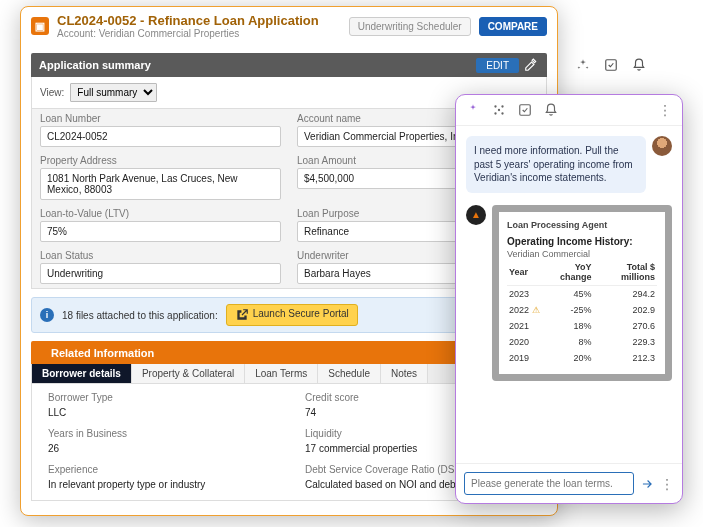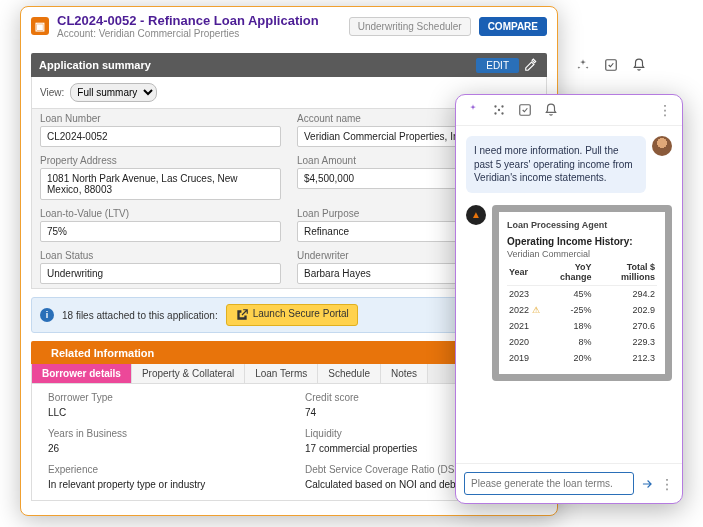--- a/index.html
+++ b/index.html
@@ -1,45 +1,45 @@
 <!DOCTYPE html>
 <html><head>
 <meta charset="utf-8">
 <style>
 *{box-sizing:border-box;margin:0;padding:0}
 body{font-family:Arial,Helvetica,sans-serif;background:#fff;font-size:11px;color:#222;width:703px;height:527px;position:relative;overflow:hidden}
 .main-panel{position:absolute;left:20px;top:6px;width:538px;background:#fff;border-radius:8px;border:1px solid #f0a030;box-shadow:0 4px 24px rgba(0,0,0,.25)}
 .hdr{display:flex;align-items:center;padding:6px 10px;gap:8px}
 .hdr-icon{width:18px;height:18px;border-radius:3px;background:#e8740b;display:flex;align-items:center;justify-content:center;color:#fff;font-size:11px;font-weight:bold}
 .hdr-titles{flex:1}
-.hdr-title{font-size:13px;font-weight:bold;color:#4c1d95}
+.hdr-title{font-size:13px;font-weight:bold;color:#a16207}
 .hdr-sub{font-size:10px;color:#888}
 .hdr-btn{border:1px solid #ccc;background:#f5f5f5;color:#888;border-radius:3px;padding:3px 8px;font-size:10px;cursor:pointer}
 .hdr-btn.cmp{background:#1a5fb4;color:#fff;border-color:#1a5fb4;font-weight:bold}
 .inner{padding:8px 10px 14px}
 .bar{background:#5a5a5a;color:#fff;display:flex;align-items:center;padding:4px 8px;border-radius:2px 2px 0 0}
 .bar-title{font-weight:bold;font-size:11px;flex:1}
 .bar-edit{background:#2a6fb8;color:#fff;border:none;padding:2px 10px;font-size:10px;border-radius:2px;cursor:pointer}
 .bar-pen{width:16px;height:16px;margin-left:4px;display:flex;align-items:center;justify-content:center;color:#fff;cursor:pointer}
 .view-row{border:1px solid #ddd;border-top:none;padding:6px 8px;display:flex;align-items:center;gap:6px;font-size:10px;color:#555;background:#fff}
-.view-sel{border:1px solid #bbb;border-radius:8px;padding:2px;font-size:10px}
+.view-sel{border:1px solid #bbb;border-radius:1px;padding:2px;font-size:10px}
 .grid{display:flex;flex-wrap:wrap;border:1px solid #ddd;border-top:none;background:#f3f3f3}
 .field{width:50%;padding:4px 8px}
 .flab{font-size:10px;color:#777;margin-bottom:2px}
 .fval{background:#fff;border:1px solid #ccc;border-radius:2px;padding:4px 6px;font-size:10px;color:#222}
 .attach{margin-top:8px;background:#e6f0fa;border:1px solid #c4d9ef;padding:6px 8px;display:flex;align-items:center;gap:8px;border-radius:3px}
 .info-i{width:14px;height:14px;border-radius:50%;background:#2a6fb8;color:#fff;display:flex;align-items:center;justify-content:center;font-size:9px;font-weight:bold}
 .attach-txt{flex:0 0 auto;font-size:10px;color:#333}
 .launch{background:#ffd24d;border:1px solid #e0b020;border-radius:3px;padding:3px 8px;font-size:10px;color:#333;cursor:pointer;display:flex;align-items:flex-start;gap:4px}
 .rel-bar{margin-top:8px;background:#e8740b;color:#fff;display:flex;align-items:center;padding:4px 20px;border-radius:2px 2px 0 0}
 .rel-title{font-weight:bold;font-size:11px;flex:1}
 .rel-search{background:#2a6fb8;color:#fff;border:none;padding:2px 10px;font-size:10px;border-radius:2px;cursor:pointer}
 .tabs{display:flex;background:#eee;border:1px solid #ddd;border-top:none}
 .tab{padding:4px 10px;font-size:10px;color:#444;border-right:1px solid #ddd;cursor:pointer;background:#f5f5f5}
-.tab.active{background:#ec4899;color:#fff;font-weight:bold}
+.tab.active{background:#0f172a;color:#fff;font-weight:bold}
 .det-grid{display:flex;flex-wrap:wrap;border:1px solid #ddd;border-top:none;padding:4px 0;background:#fff}
 .dfield{width:50%;padding:4px 16px}
 .dlab{font-size:10px;color:#777;margin-bottom:2px}
 .dval{font-size:10px;color:#222;padding:2px 0}
 .side-strip{position:absolute;left:564px;top:50px;width:115px;height:30px;display:flex;align-items:center;gap:14px;padding-left:12px}
 .sicon{width:14px;height:14px;color:#555;cursor:pointer;display:flex;align-items:center;justify-content:center}
 .agent-panel{position:absolute;left:455px;top:94px;width:228px;height:410px;background:#fff;border-radius:10px;border:1px solid #b57be0;box-shadow:0 6px 28px rgba(0,0,0,.3);display:flex;flex-direction:column}
 .agent-hdr{display:flex;align-items:center;gap:12px;padding:8px 10px;border-bottom:1px solid #eee}
 .agent-hdr .sicon{color:#666}
 .agent-hdr .more{margin-left:auto}

